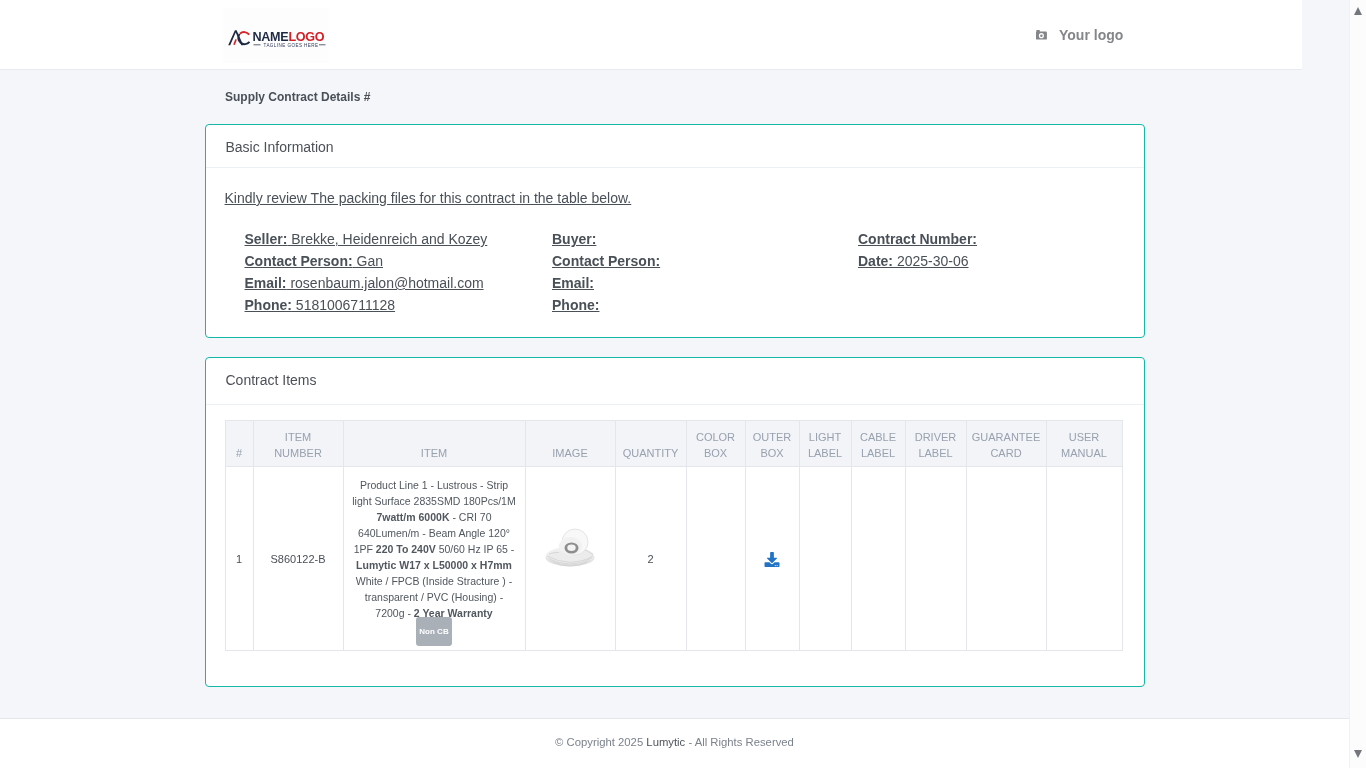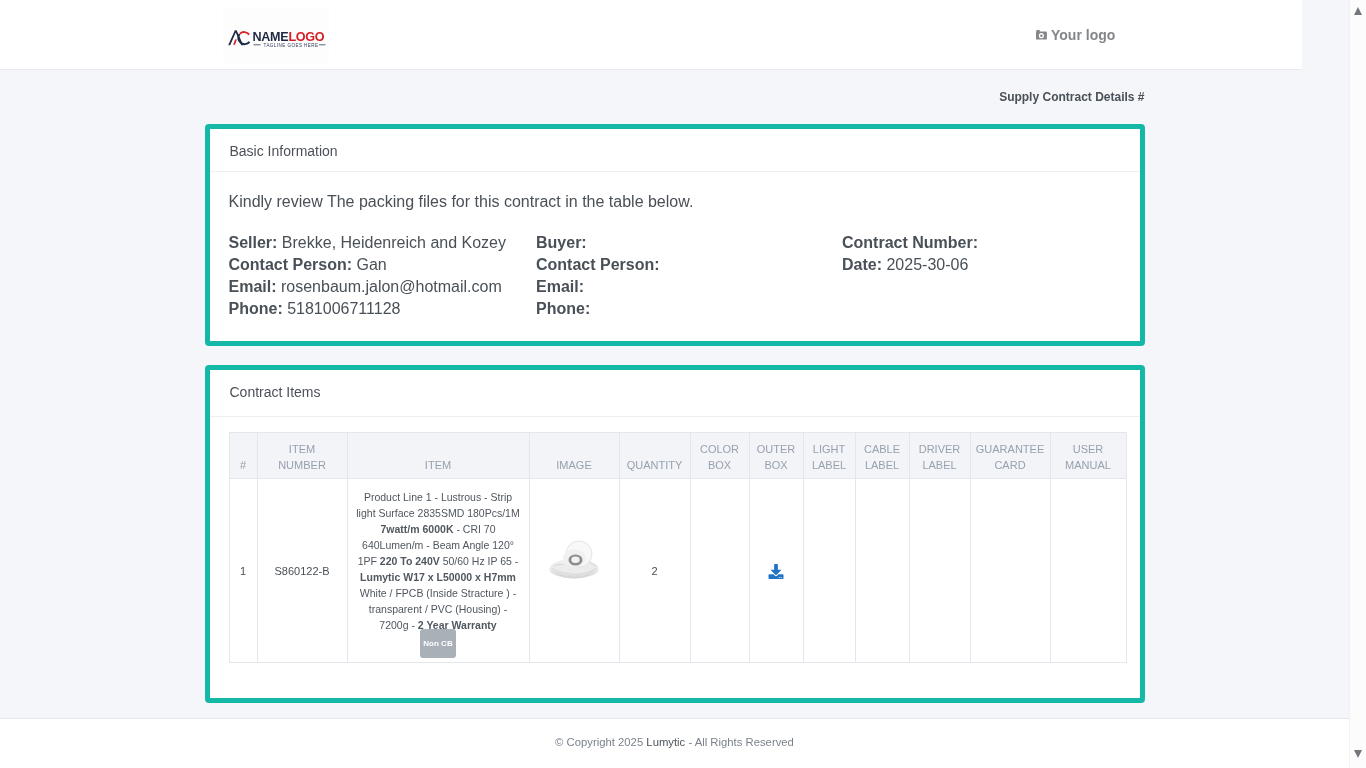--- a/index.html
+++ b/index.html
@@ -11,37 +11,37 @@
   position: relative;
 }
 .nav {
   position: absolute; left: 0; top: 0; width: 1302px; height: 70px;
   background: #fff; border-bottom: 1px solid #e7eaee;
 }
 .logoimg { position: absolute; left: 223px; top: 8px; width: 106px; height: 55px; background: #fdfdfd; }
 .yourlogo {
   position: absolute; left: 1036px; top: 26px; height: 18px;
   color: #84868a; font-size: 14px; font-weight: bold;
-  display: flex; align-items: center; gap: 4px;
+  display: flex; align-items: center; gap: 12px;
 }
 .main { position: absolute; left: 0; top: 70px; width: 1349px; }
 .wrap { width: 940px; margin: 0 auto; }
-.title { font-size: 12px; font-weight: bold; color: #4a5058; line-height: 22px; margin-top: 16px; margin-bottom: 16px; padding-left: 20.5px; text-align: right; }
-.card { background: #fff; border: 5px solid #14b8a6; border-radius: 4px; }
+.title { font-size: 12px; font-weight: bold; color: #4a5058; line-height: 22px; margin-top: 16px; margin-bottom: 16px; padding-left: 20.5px; }
+.card { background: #fff; border: 1px solid #14b8a6; border-radius: 4px; }
 .c1 { margin-bottom: 19px; }
 .chead {
   height: 43px; line-height: 44px; padding-left: 20px;
   border-bottom: 1px solid #edf0f3; font-size: 14px; color: #4c5158;
   border-radius: 4px 4px 0 0;
 }
 .c2 .chead { height: 47px; line-height: 44px; }
-.cbody { padding: 19px 19px 20.5px 19px; font-size: 16px; }
+.cbody { padding: 19px 19px 20.5px 19px; font-size: 14px; text-decoration: underline; }
 .intro { line-height: 22px; margin-bottom: 19px; }
 .col { flex-shrink: 0; }
-.cols { display: flex; }
+.cols { display: flex; margin-left: 20px; }
 .col p { line-height: 22px; }
 .w1 { width: 307.5px; }
 .w2 { width: 306px; }
 .w3 { width: 286.5px; }
 .cbody2 { padding: 15.5px 19px 19px 19px; }
 table { border-collapse: collapse; table-layout: fixed; width: 897px; font-size: 11px; color: #495057; margin-bottom: 16px; }
 th, td { border: 1px solid #e3e7ec; text-align: center; }
 th {
   background: #f2f4f8; color: #98a1ae; font-weight: normal;
   vertical-align: bottom; padding-bottom: 5px; line-height: 15.5px;

